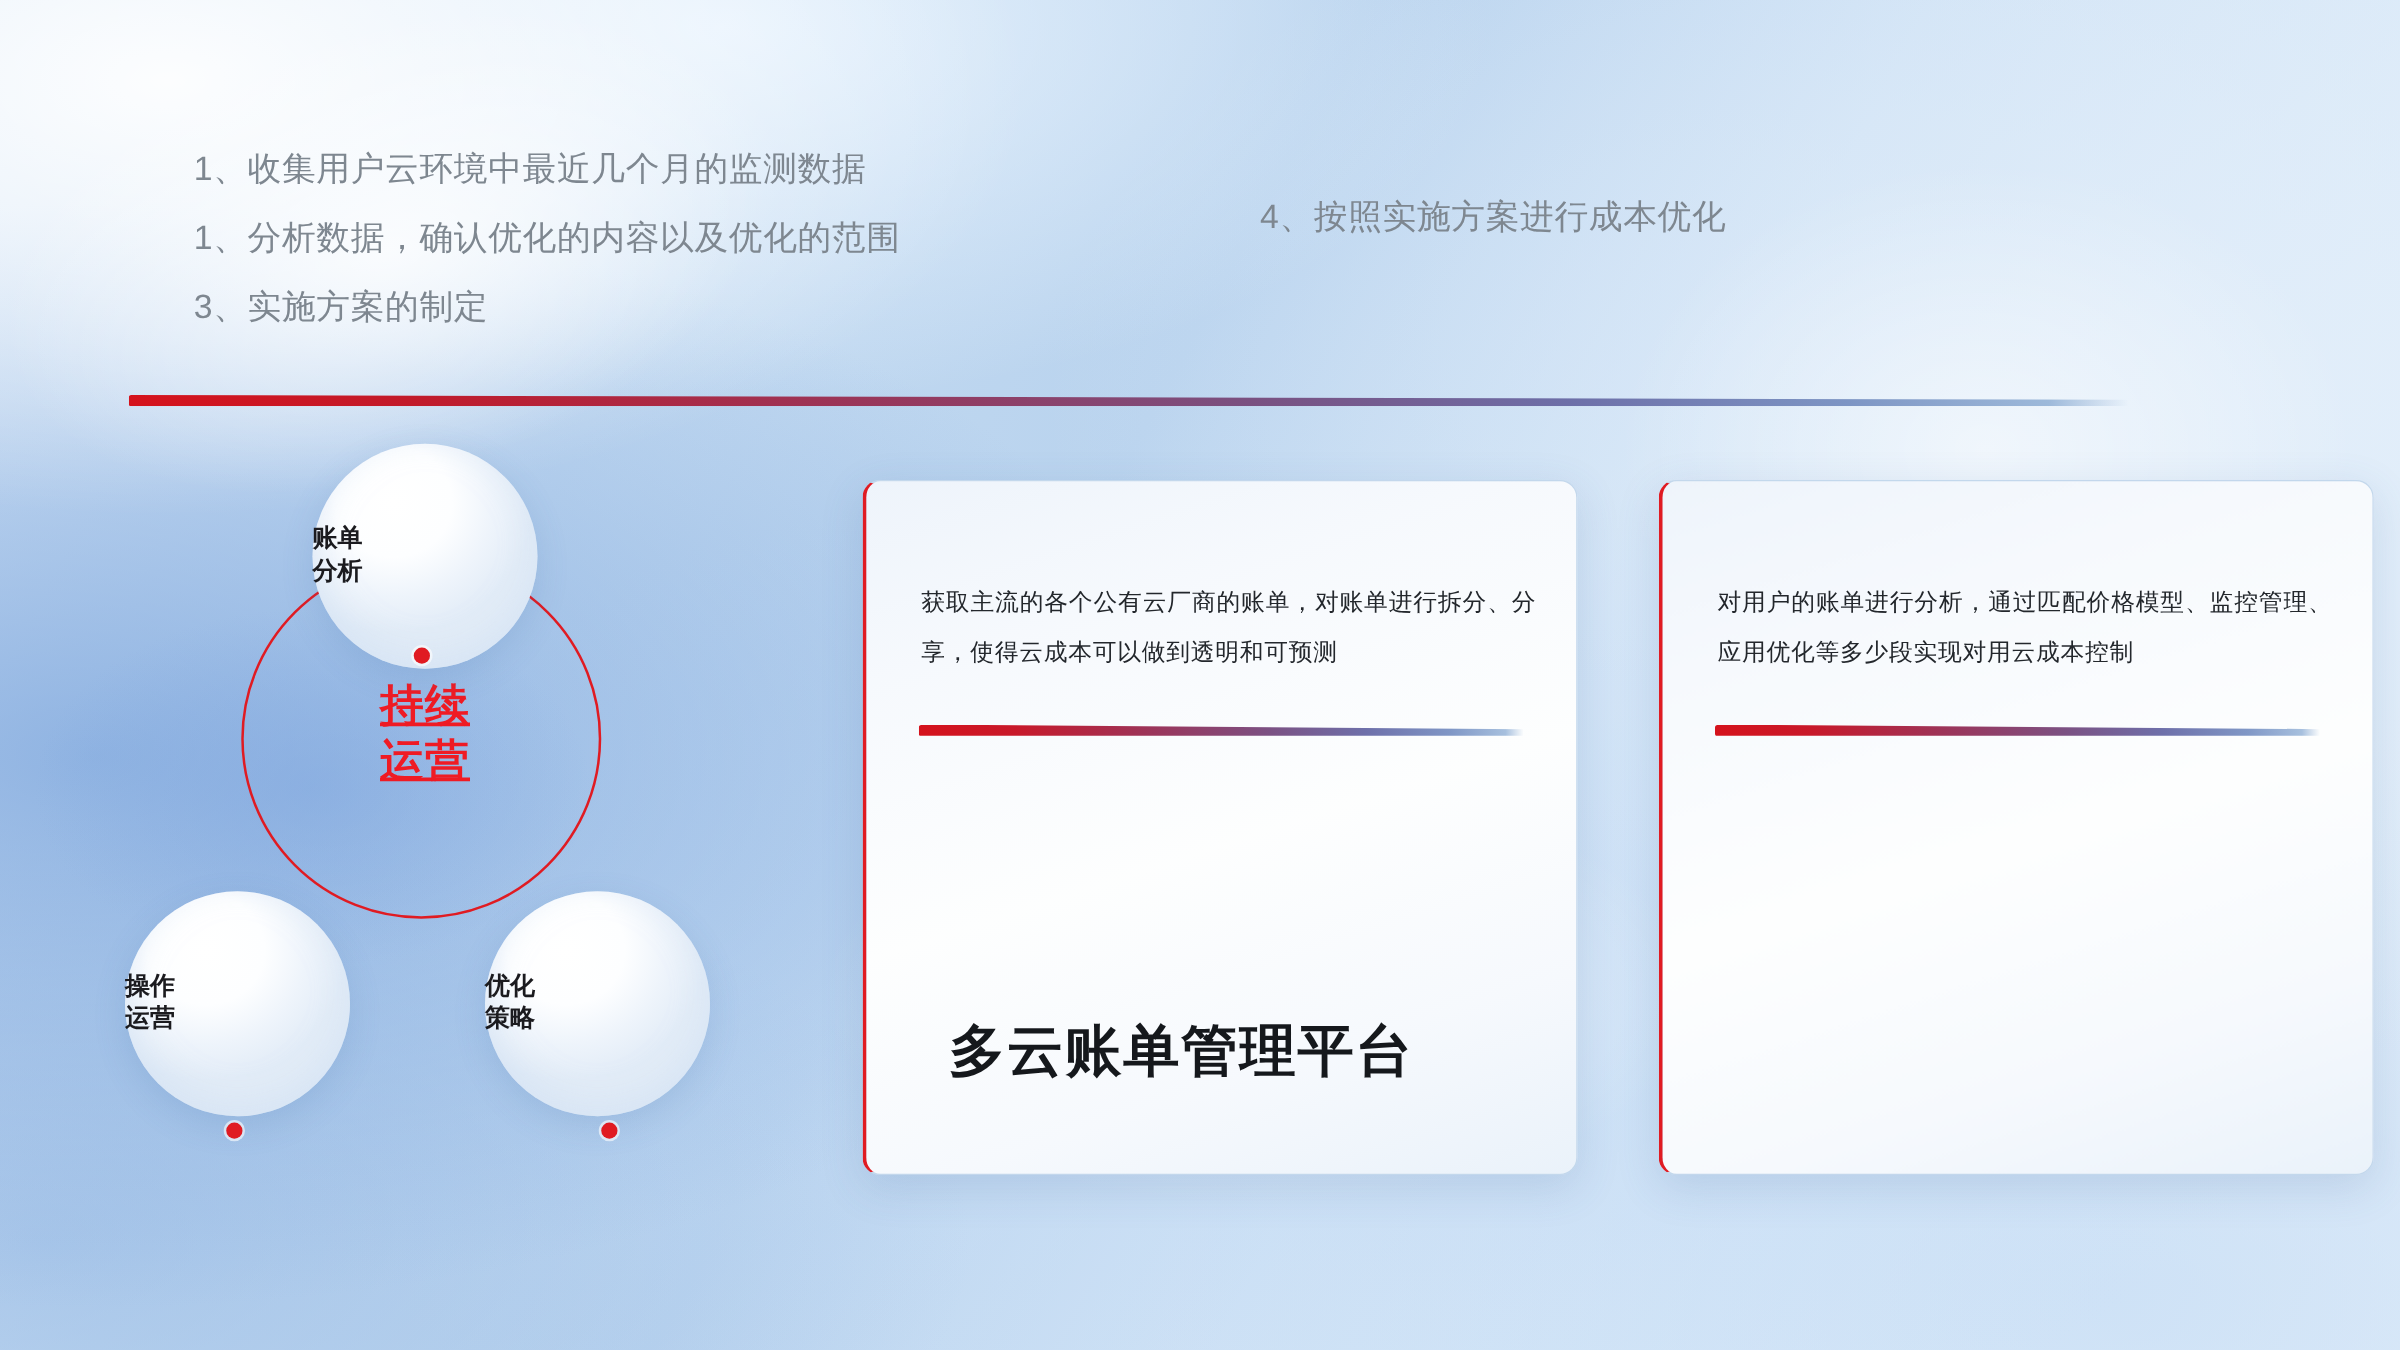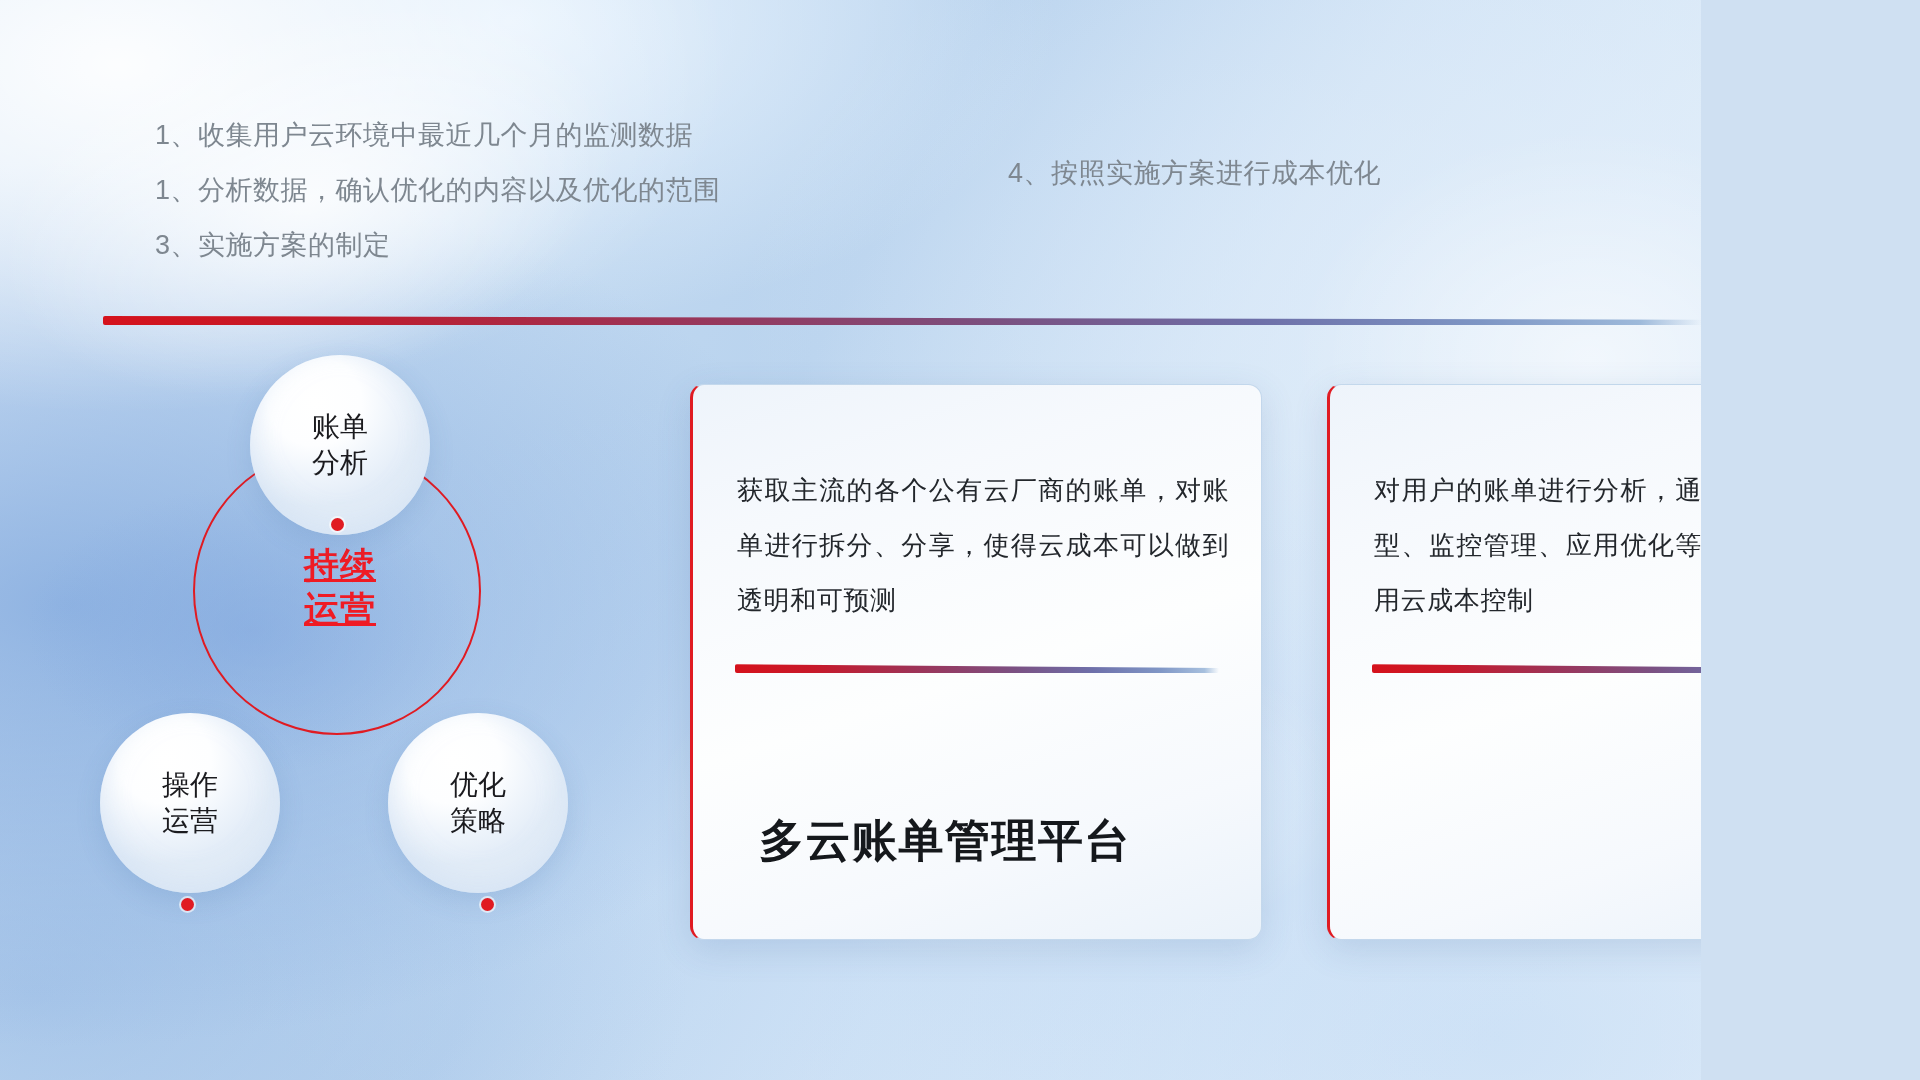--- a/index.html
+++ b/index.html
@@ -2,21 +2,21 @@
 <html><head>
 <meta charset="utf-8">
 <style>
   html,body{margin:0;padding:0;}
   body{
     width:1920px;height:1080px;overflow:hidden;
     font-family:"Liberation Sans","DejaVu Sans",sans-serif;
     background:#cfe0f2;
   }
   #stage{
-    position:relative;width:1701px;height:1080px;overflow:hidden;
+    position:relative;width:1920px;height:1080px;overflow:hidden;
     background:
       radial-gradient(58% 52% at 7% 6%, rgba(255,255,255,.92) 0%, rgba(255,255,255,0) 62%),
       radial-gradient(46% 40% at 30% 2%, rgba(236,246,255,.85) 0%, rgba(236,246,255,0) 70%),
       radial-gradient(70% 62% at 4% 56%, rgba(120,162,219,.72) 0%, rgba(120,162,219,0) 66%),
       radial-gradient(55% 45% at 2% 92%, rgba(150,185,228,.60) 0%, rgba(150,185,228,0) 70%),
       radial-gradient(62% 55% at 52% 74%, rgba(200,222,246,.70) 0%, rgba(200,222,246,0) 72%),
       radial-gradient(75% 70% at 96% 30%, rgba(226,238,250,.92) 0%, rgba(226,238,250,0) 70%),
       radial-gradient(60% 60% at 88% 96%, rgba(198,221,245,.7) 0%, rgba(198,221,245,0) 70%),
       linear-gradient(118deg,#dceaf8 0%,#c3daf1 26%,#b9d3ee 44%,#cfe2f5 62%,#dbeaf8 80%,#e6f0fa 100%);
   }
@@ -45,22 +45,22 @@
     clip-path:polygon(0 0,100% 42%,100% 100%,0 100%);
     border-radius:2px;
   }
 
   
   #venn{position:absolute;left:100px;top:355px;width:540px;height:580px;}
   .bubble{
     position:absolute;border-radius:50%;
     background:radial-gradient(62% 58% at 36% 26%, #ffffff 0%, #fdfeff 42%, #eef4fb 72%, #e2ecf7 100%);
     box-shadow:0 8px 26px rgba(70,110,165,.16), inset 0 -10px 26px rgba(205,222,242,.55);
-    display:flex;align-items:center;justify-content:center;text-align:center;
-    color:#1b1b1f;font-weight:normal;font-size:28px;line-height:1.28;
+    display:flex;align-items:center;justify-content:flex-start;text-align:center;
+    color:#1b1b1f;font-weight:bold;font-size:20px;line-height:1.28;
   }
   #bubble-top{left:150px;top:0px;width:180px;height:180px;}
   #bubble-left{left:0px;top:358px;width:180px;height:180px;}
   #bubble-right{left:288px;top:358px;width:180px;height:180px;}
   #ring{
     position:absolute;left:93px;top:92px;width:288px;height:288px;border-radius:50%;
     border:2.6px solid #e01b22;box-sizing:border-box;
   }
   #center-label{
     position:absolute;left:165px;top:188px;width:150px;text-align:center;
@@ -80,21 +80,21 @@
     border:1px solid rgba(190,212,234,.9);
     border-left:3px solid #e01b22;
     box-shadow:0 10px 34px rgba(62,102,158,.16);
     box-sizing:border-box;
     display:flex;flex-direction:column;
   }
   #card-1{left:690px;}
   #card-2{left:1307px;margin-left:20px;}
   .card-body{
     padding:78px 32px 0 44px;
-    color:#23272c;font-size:26px;line-height:2.12;letter-spacing:.6px;
+    color:#23272c;font-size:19px;line-height:2.12;letter-spacing:.6px;
     text-align:justify;text-align-last:left;flex:0 0 auto;
   }
   .card-divider{
     margin:36px 42px 0 42px;height:9px;border-radius:2px;
     background:linear-gradient(90deg,#d5121c 0%,#c8192a 16%,#9c3459 38%,#7b5183 58%,#6e70aa 74%,#8097c6 88%,#a7c0de 97%,rgba(176,203,231,0) 100%);
     clip-path:polygon(0 0,100% 42%,100% 100%,0 100%);
   }
   .card-title{
     margin-top:auto;padding:0 42px 74px 66px;
     color:#15181c;font-weight:bold;font-size:45px;letter-spacing:1.5px;line-height:1.1;

